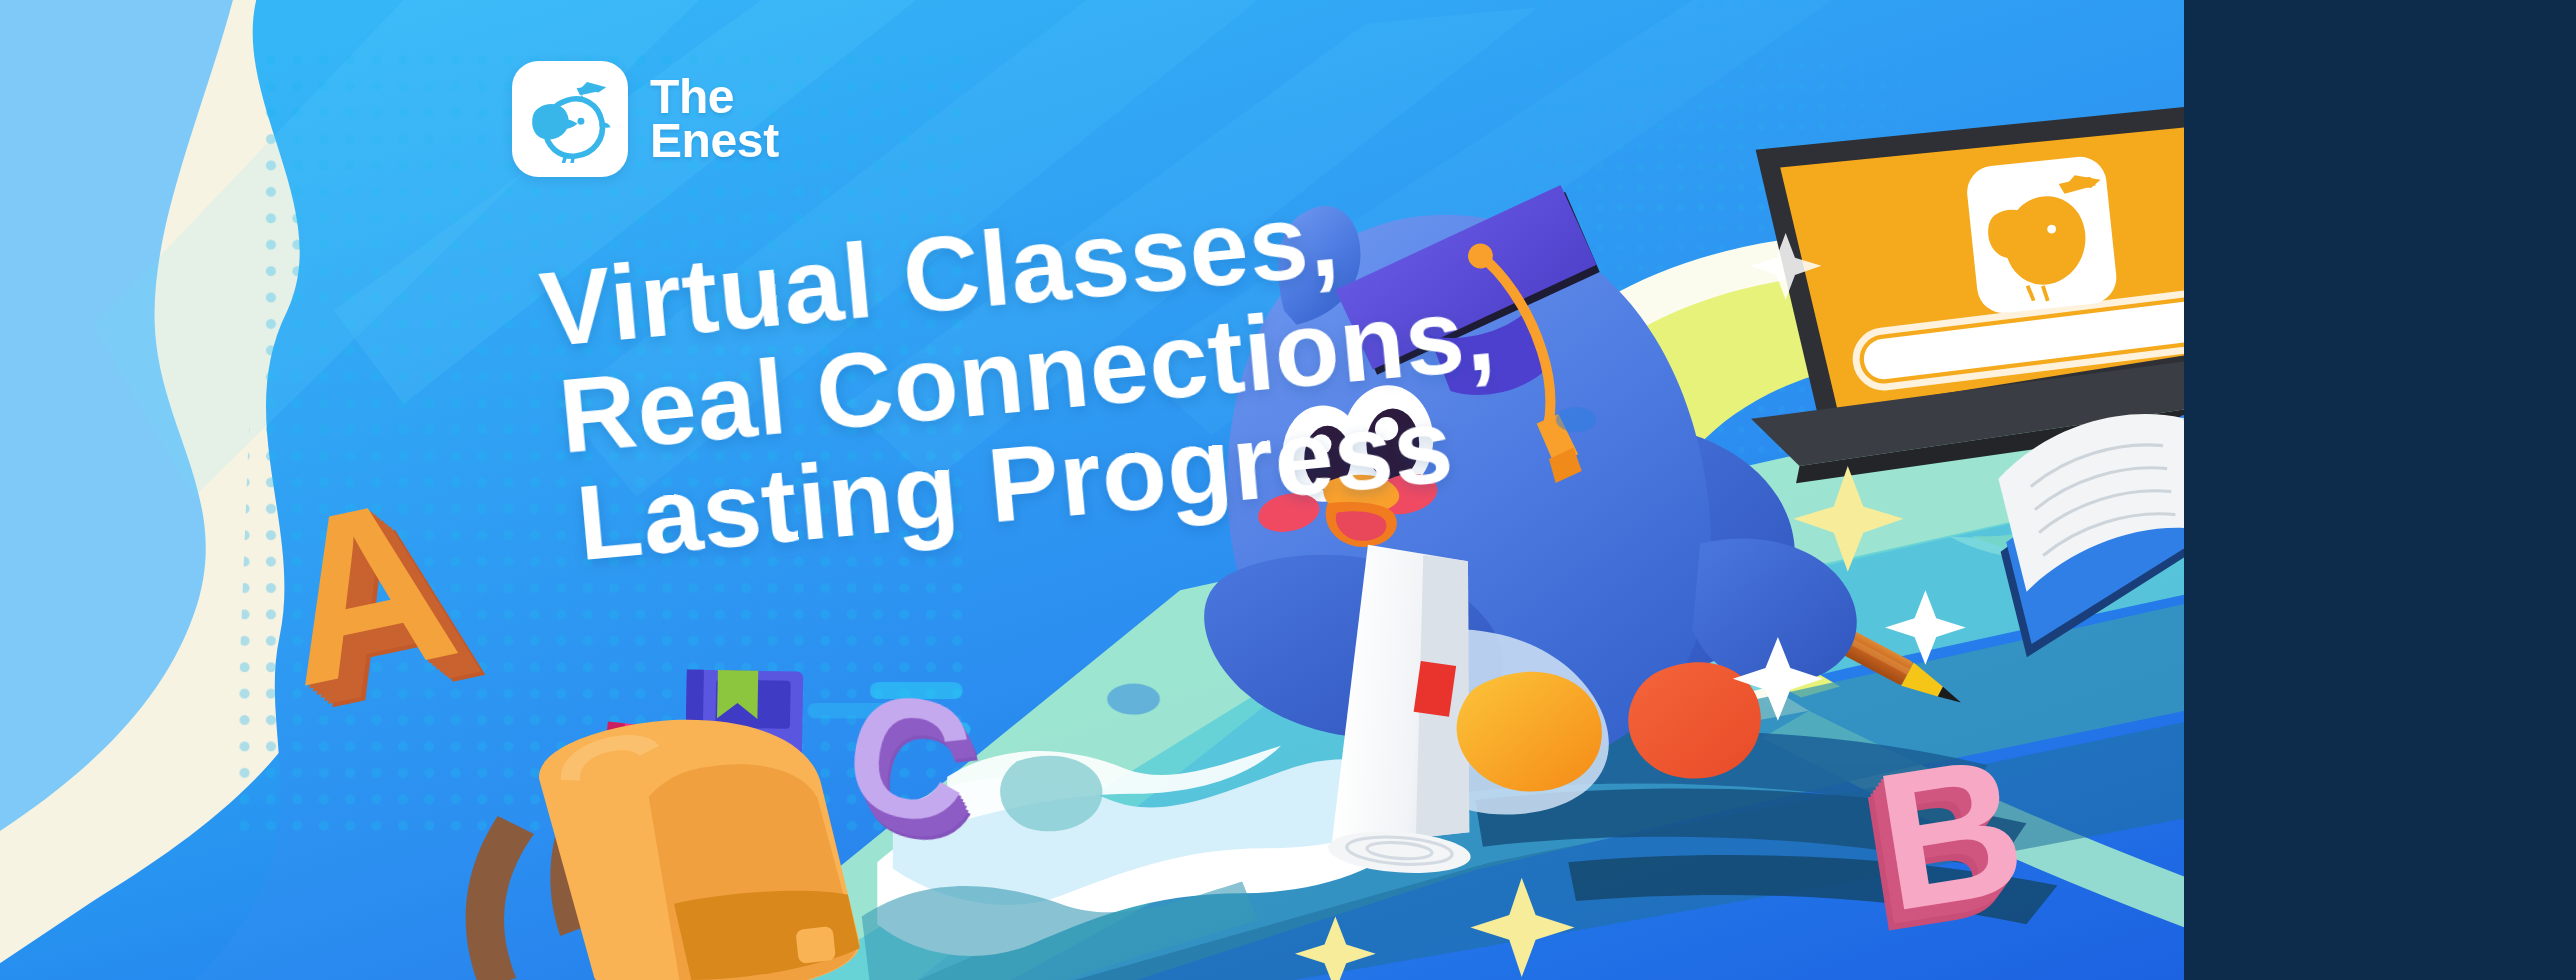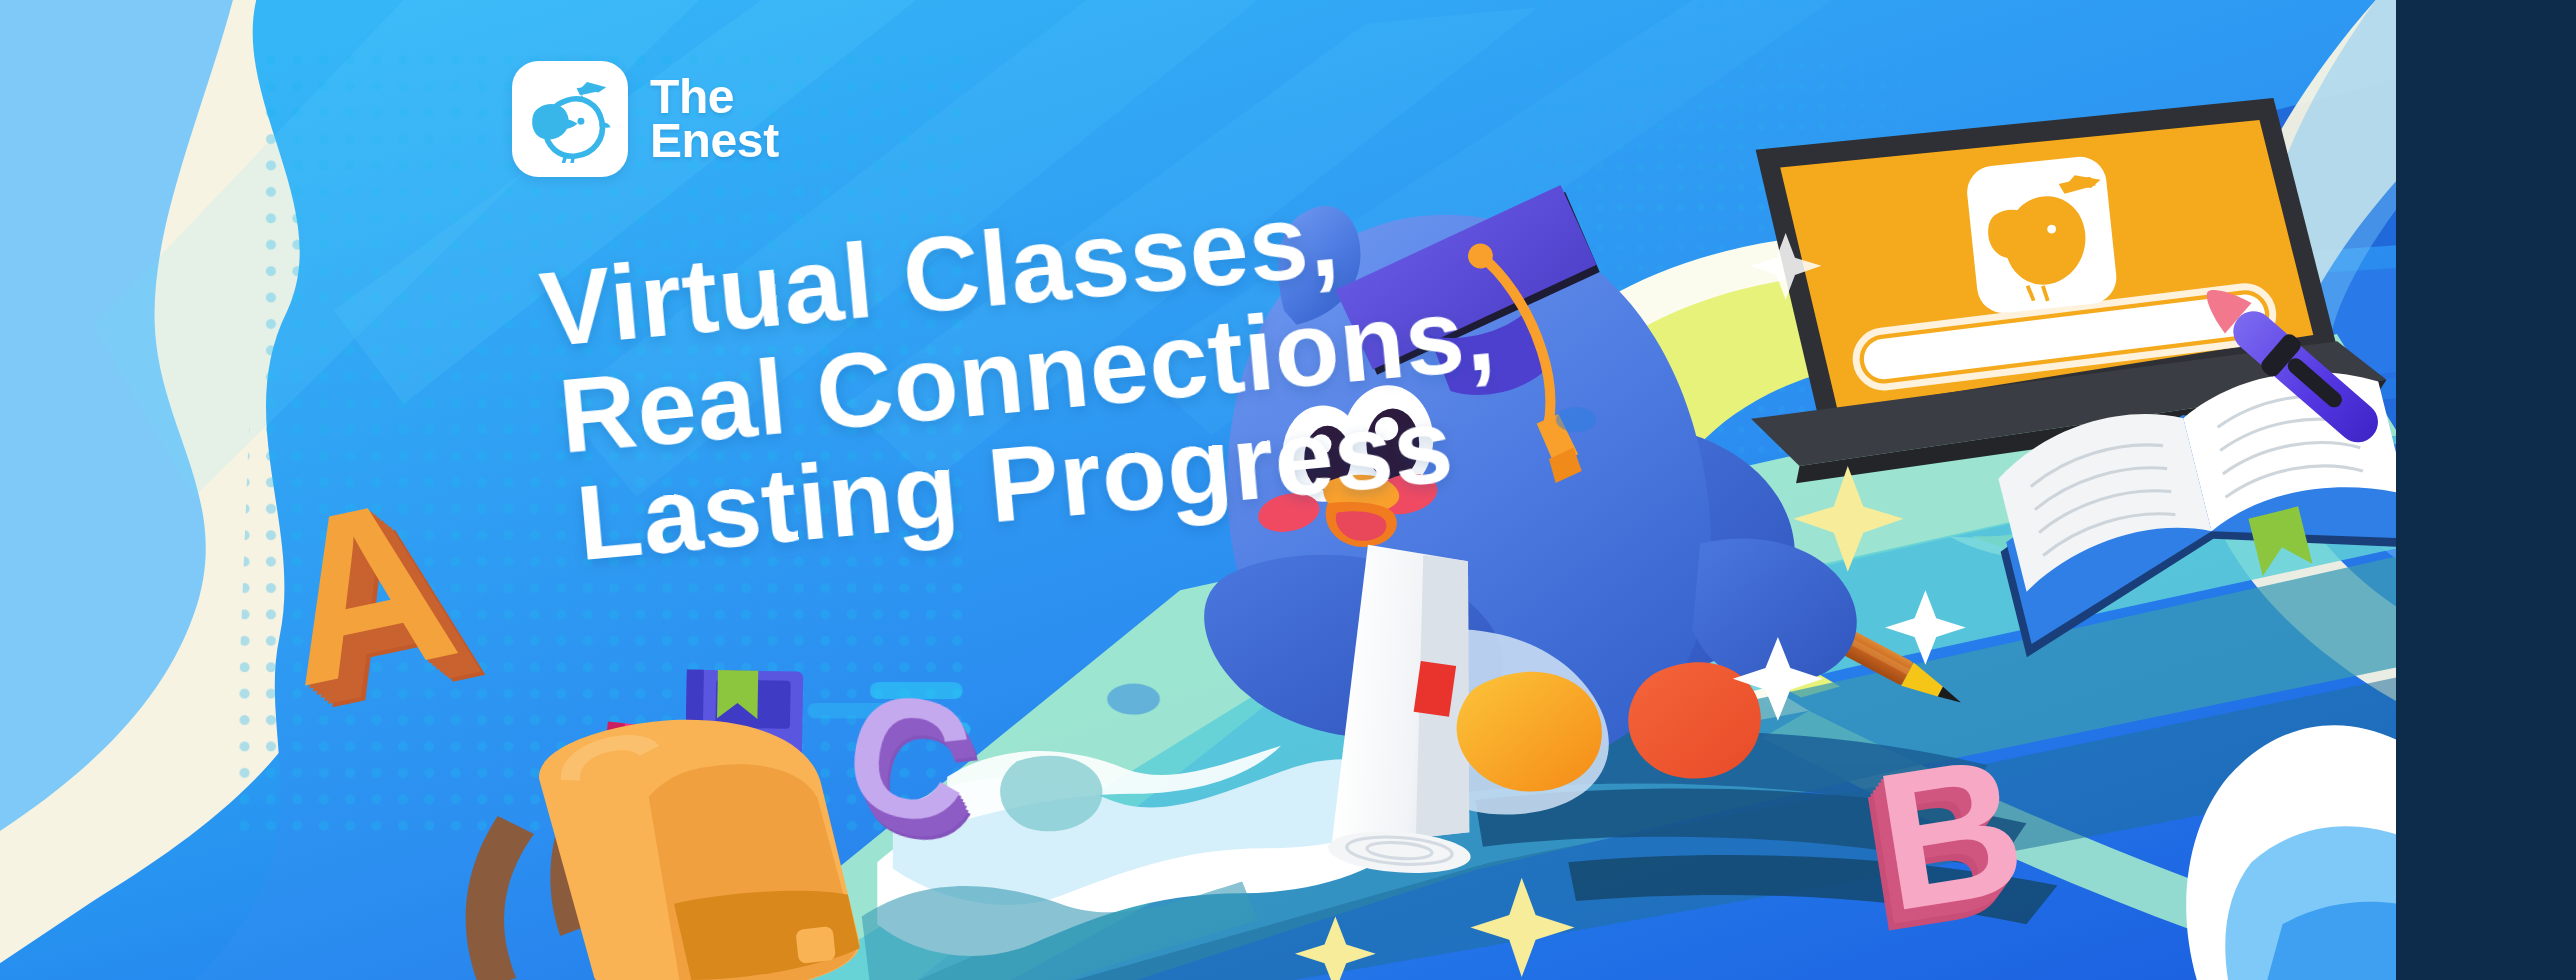--- a/index.html
+++ b/index.html
@@ -3,21 +3,21 @@
 <meta charset="utf-8">
 <title>The Enest Banner</title>
 <style>
   html, body {
     margin: 0; padding: 0;
     background: #0d2b4a;
     font-family: "Liberation Sans", sans-serif;
   }
   #banner {
     position: relative;
-    width: 2396px;
+    width: 2184px;
     height: 981px;
     overflow: hidden;
     background: #39b8f5;
   }
   #banner svg.layer {
     position: absolute;
     top: 0; left: 0;
     width: 2576px;
     height: 981px;
     display: block;

